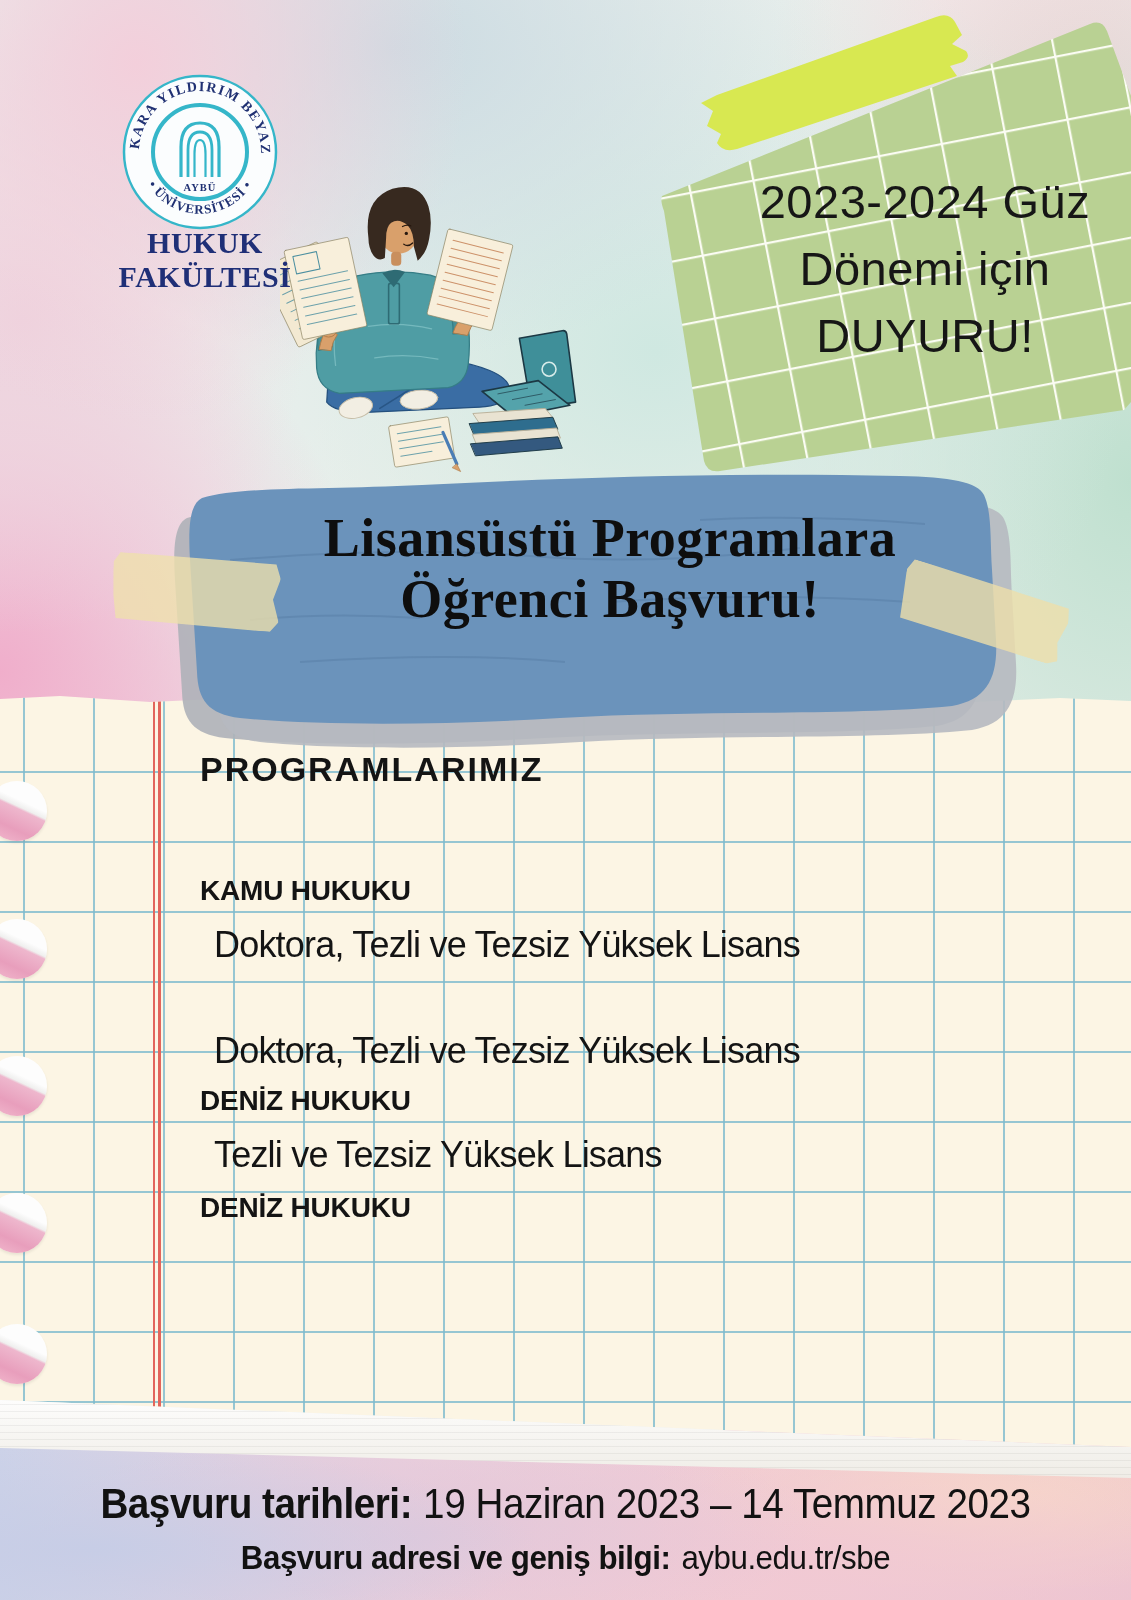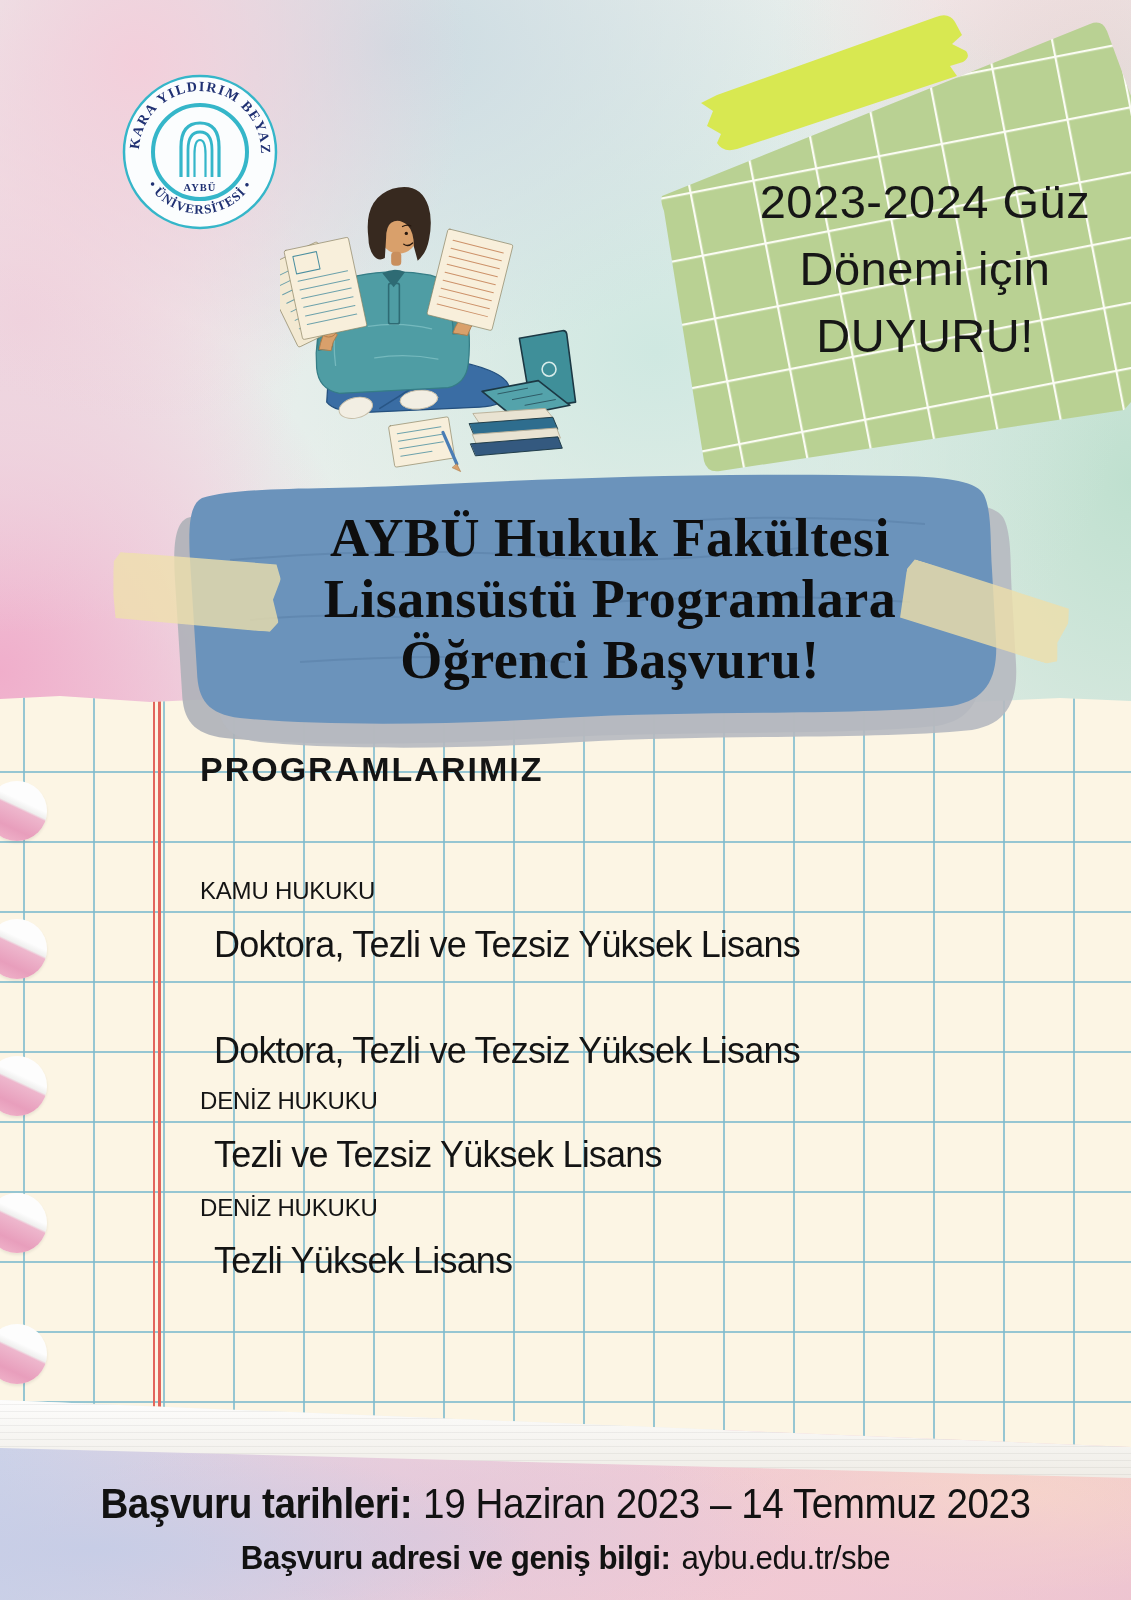--- a/index.html
+++ b/index.html
@@ -90,21 +90,21 @@
     color:#1f2f77; letter-spacing:.5px;
   }
   
   .person-svg{position:absolute; left:280px; top:95px;}
   
   .prog-heading{
     position:absolute; left:200px; top:750px; font-size:34px; font-weight:bold;
     letter-spacing:2px; color:#141414;
   }
   .prog-name{
-    position:absolute; left:200px; font-size:24px; line-height:44px; font-weight:normal;
+    position:absolute; left:200px; font-size:28px; line-height:44px; font-weight:bold;
     color:#141414; letter-spacing:-.2px;
   }
   .prog-deg{
     position:absolute; left:214px; font-size:36px; line-height:44px; font-weight:normal;
     color:#141414; letter-spacing:-.8px;
   }
   
   .footer-line{position:absolute; left:0; width:1131px; text-align:center;
     transform:scaleX(.92); color:#121212; white-space:nowrap;}
   .footer-1{top:1481px; font-size:42px; line-height:46px;}
@@ -143,21 +143,20 @@
          C450,725 320,726 240,718 C208,714 198,700 197,672 L190,560 C188,525 190,504 202,498 Z"></path>
     <g stroke="#5d84ac" stroke-width="2" fill="none" opacity=".7">
       <path d="M230,560 Q410,546 530,556 T800,548"></path>
       <path d="M610,602 Q760,592 910,602"></path>
       <path d="M300,662 Q455,652 565,662"></path>
       <path d="M700,520 Q805,514 925,524"></path>
       <path d="M250,620 Q330,612 420,618"></path>
     </g>
   </svg>
   <div class="banner-title">
-    <div>AYBÜ Hukuk Fakültesi</div>
     <div>Lisansüstü Programlara</div>
     <div>Öğrenci Başvuru!</div>
   </div>
   <div class="tape tape-left"></div>
   <div class="tape tape-right"></div>
 
   <svg class="note-svg" width="540" height="500" viewBox="600 -10 540 500">
     <defs>
       <pattern id="notegrid" width="64" height="64" patternUnits="userSpaceOnUse" patternTransform="rotate(-11)">
         <rect width="64" height="64" fill="#b9d193"></rect>
@@ -264,29 +263,29 @@
     <text font-family="Liberation Serif, serif" font-weight="bold" font-size="13" fill="#203173" letter-spacing="1">
       <textPath href="#arcBottom" startOffset="50%" text-anchor="middle">• ÜNİVERSİTESİ •</textPath>
     </text>
     <g fill="none" stroke="#35b6c9">
       <path d="M66,110 L66,80 Q66,56 85,56 Q104,56 104,80 L104,110" stroke-width="3.2"></path>
       <path d="M73,110 L73,83 Q73,65 85,65 Q97,65 97,83 L97,110" stroke-width="2.8"></path>
       <path d="M79.5,110 L79.5,87 Q79.5,73 85,73 Q90.5,73 90.5,87 L90.5,110" stroke-width="2.2"></path>
     </g>
     <text x="85" y="124" text-anchor="middle" font-family="Liberation Serif, serif" font-weight="bold" font-size="10.5" fill="#203173" letter-spacing="1">AYBÜ</text>
   </svg>
+  <div class="faculty-title">HUKUK FAKÜLTESİ</div>
 
   <div class="prog-heading">PROGRAMLARIMIZ</div>
   <div class="prog-name" style="top:869px">KAMU HUKUKU</div>
   <div class="prog-deg" style="top:923px">Doktora, Tezli ve Tezsiz Yüksek Lisans</div>
   <div class="prog-deg" style="top:1029px">Doktora, Tezli ve Tezsiz Yüksek Lisans</div>
   <div class="prog-name" style="top:1079px">DENİZ HUKUKU</div>
   <div class="prog-deg" style="top:1133px">Tezli ve Tezsiz Yüksek Lisans</div>
   <div class="prog-name" style="top:1186px">DENİZ HUKUKU</div>
-  <div class="prog-deg" style="top:1239px">Tezli Yüksek Lisans</div>
 
   <div class="footer-line footer-1">
     <b>Başvuru tarihleri:</b><span class="sp"></span><span class="val">19 Haziran 2023 – 14 Temmuz 2023</span>
   </div>
   <div class="footer-line footer-2">
     <b>Başvuru adresi ve geniş bilgi:</b><span class="sp"></span><span class="val">aybu.edu.tr/sbe</span>
   </div>
 
 </div>
 

